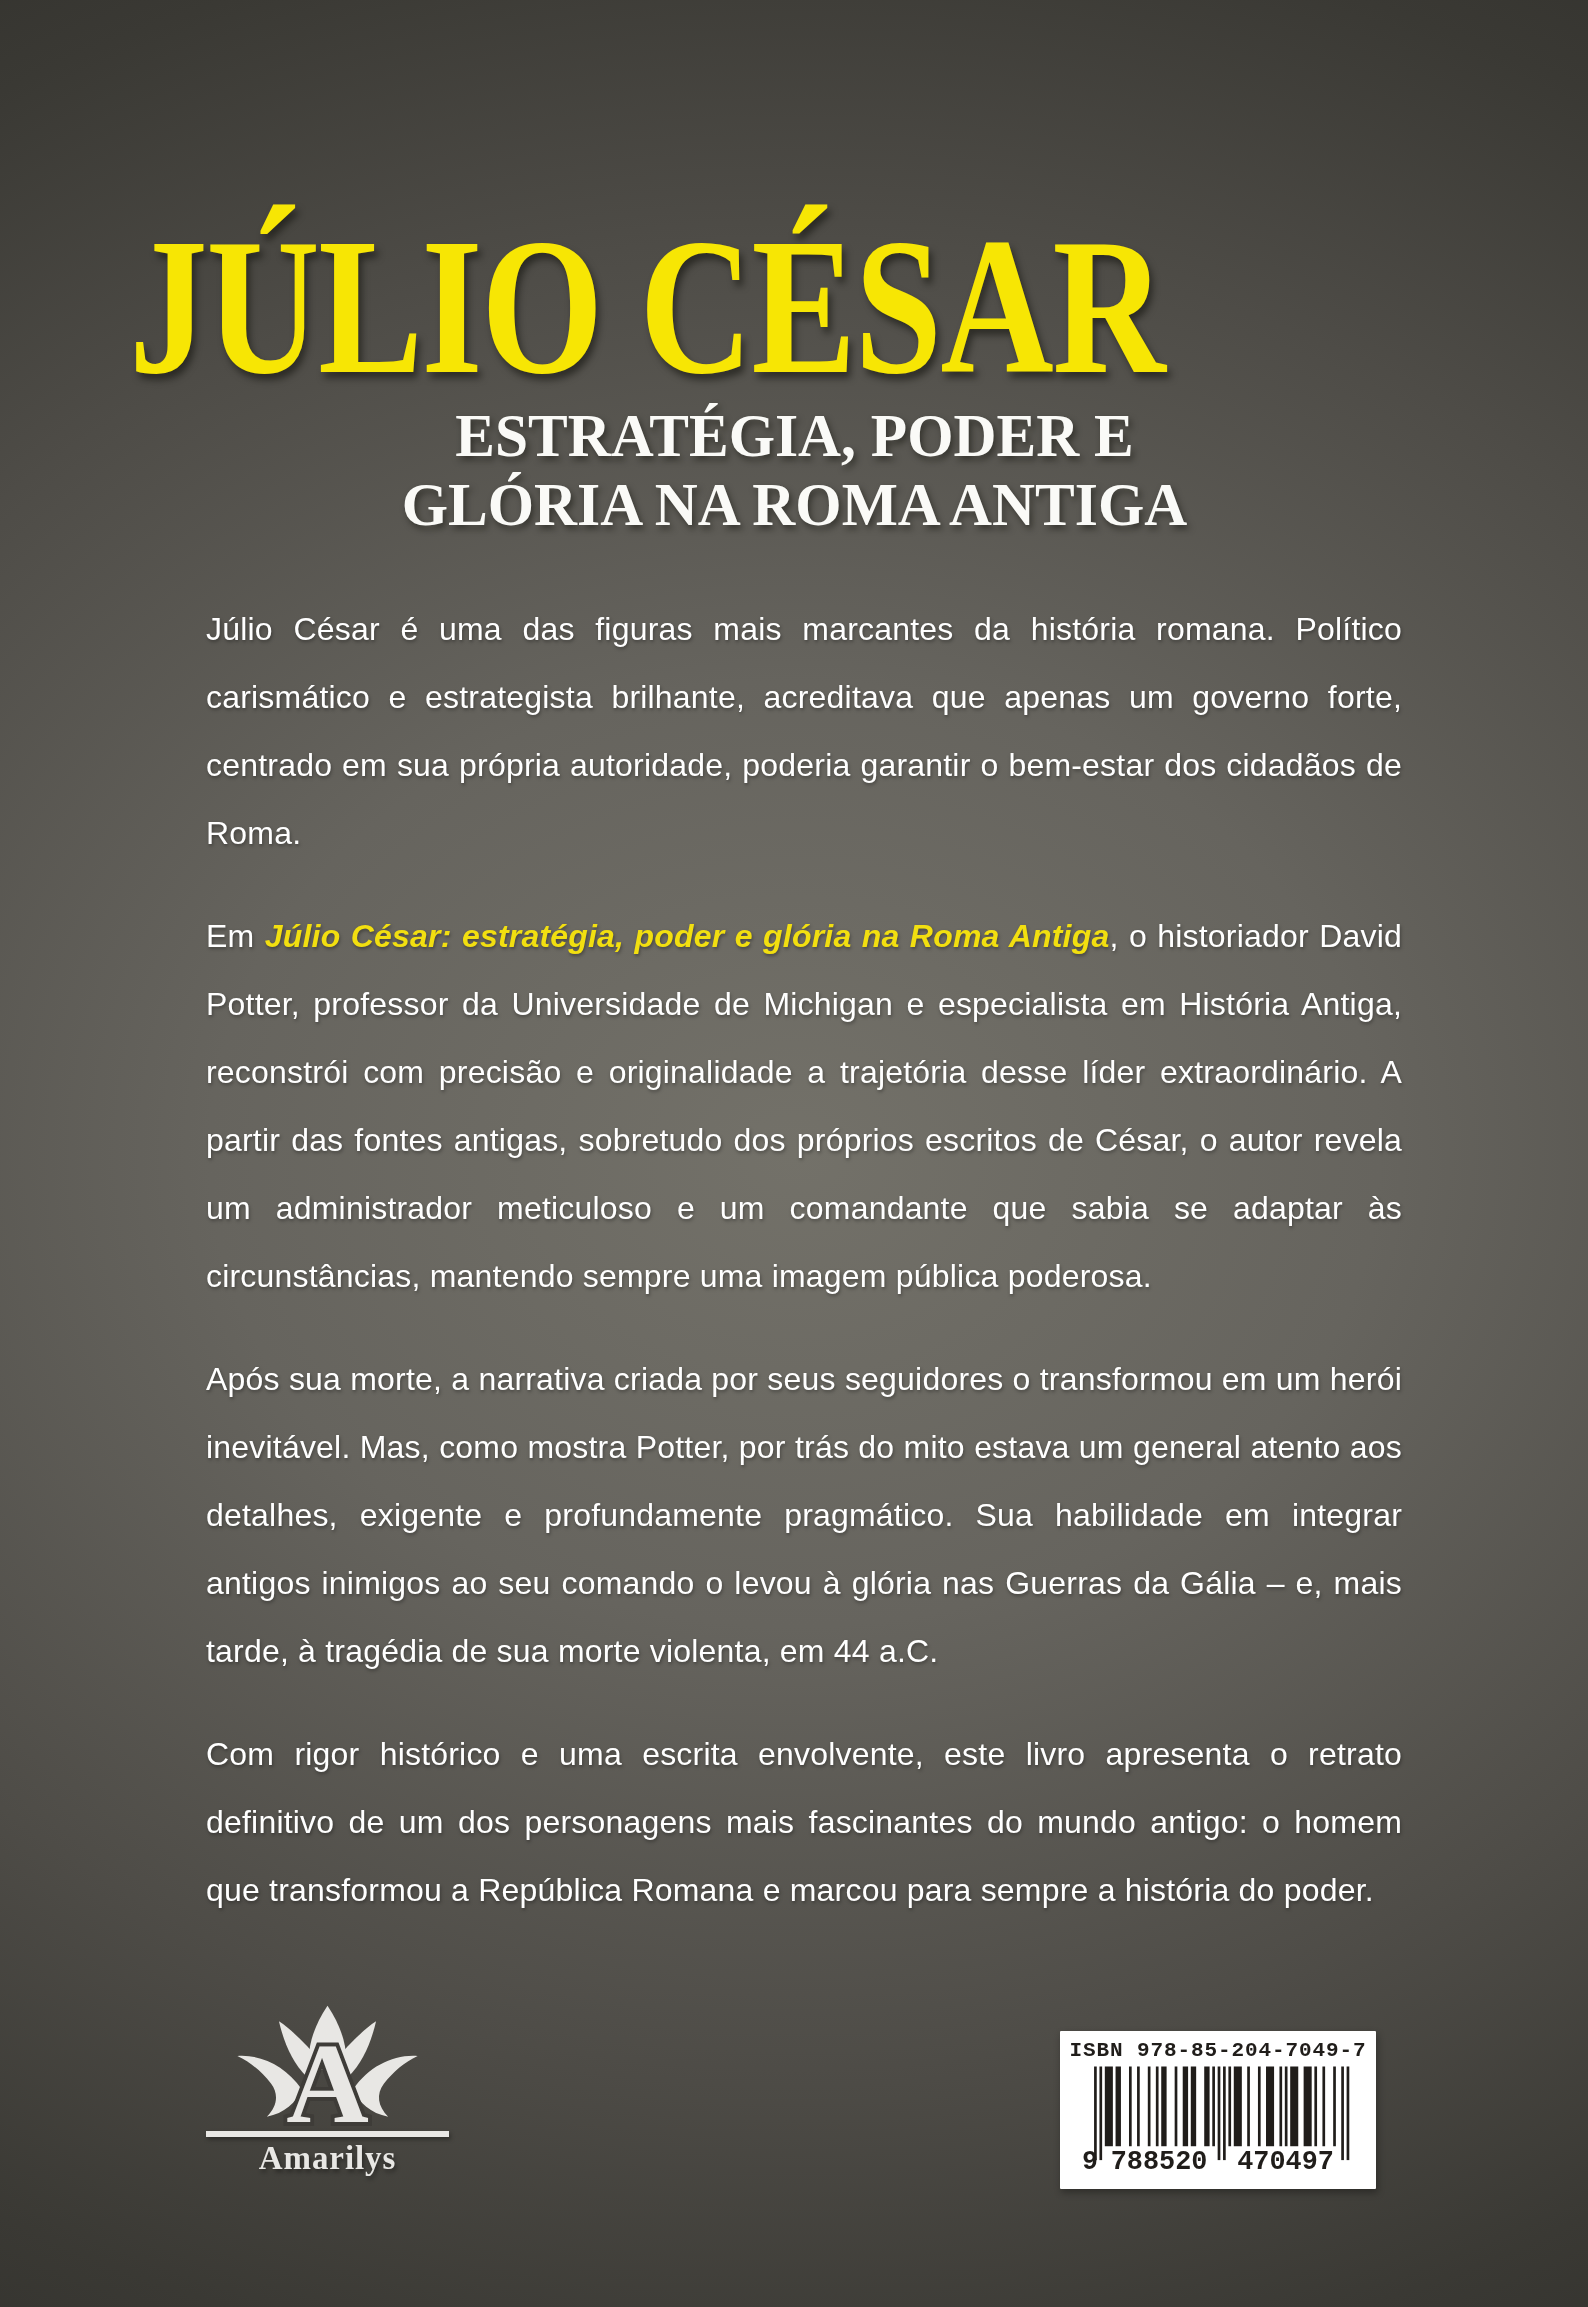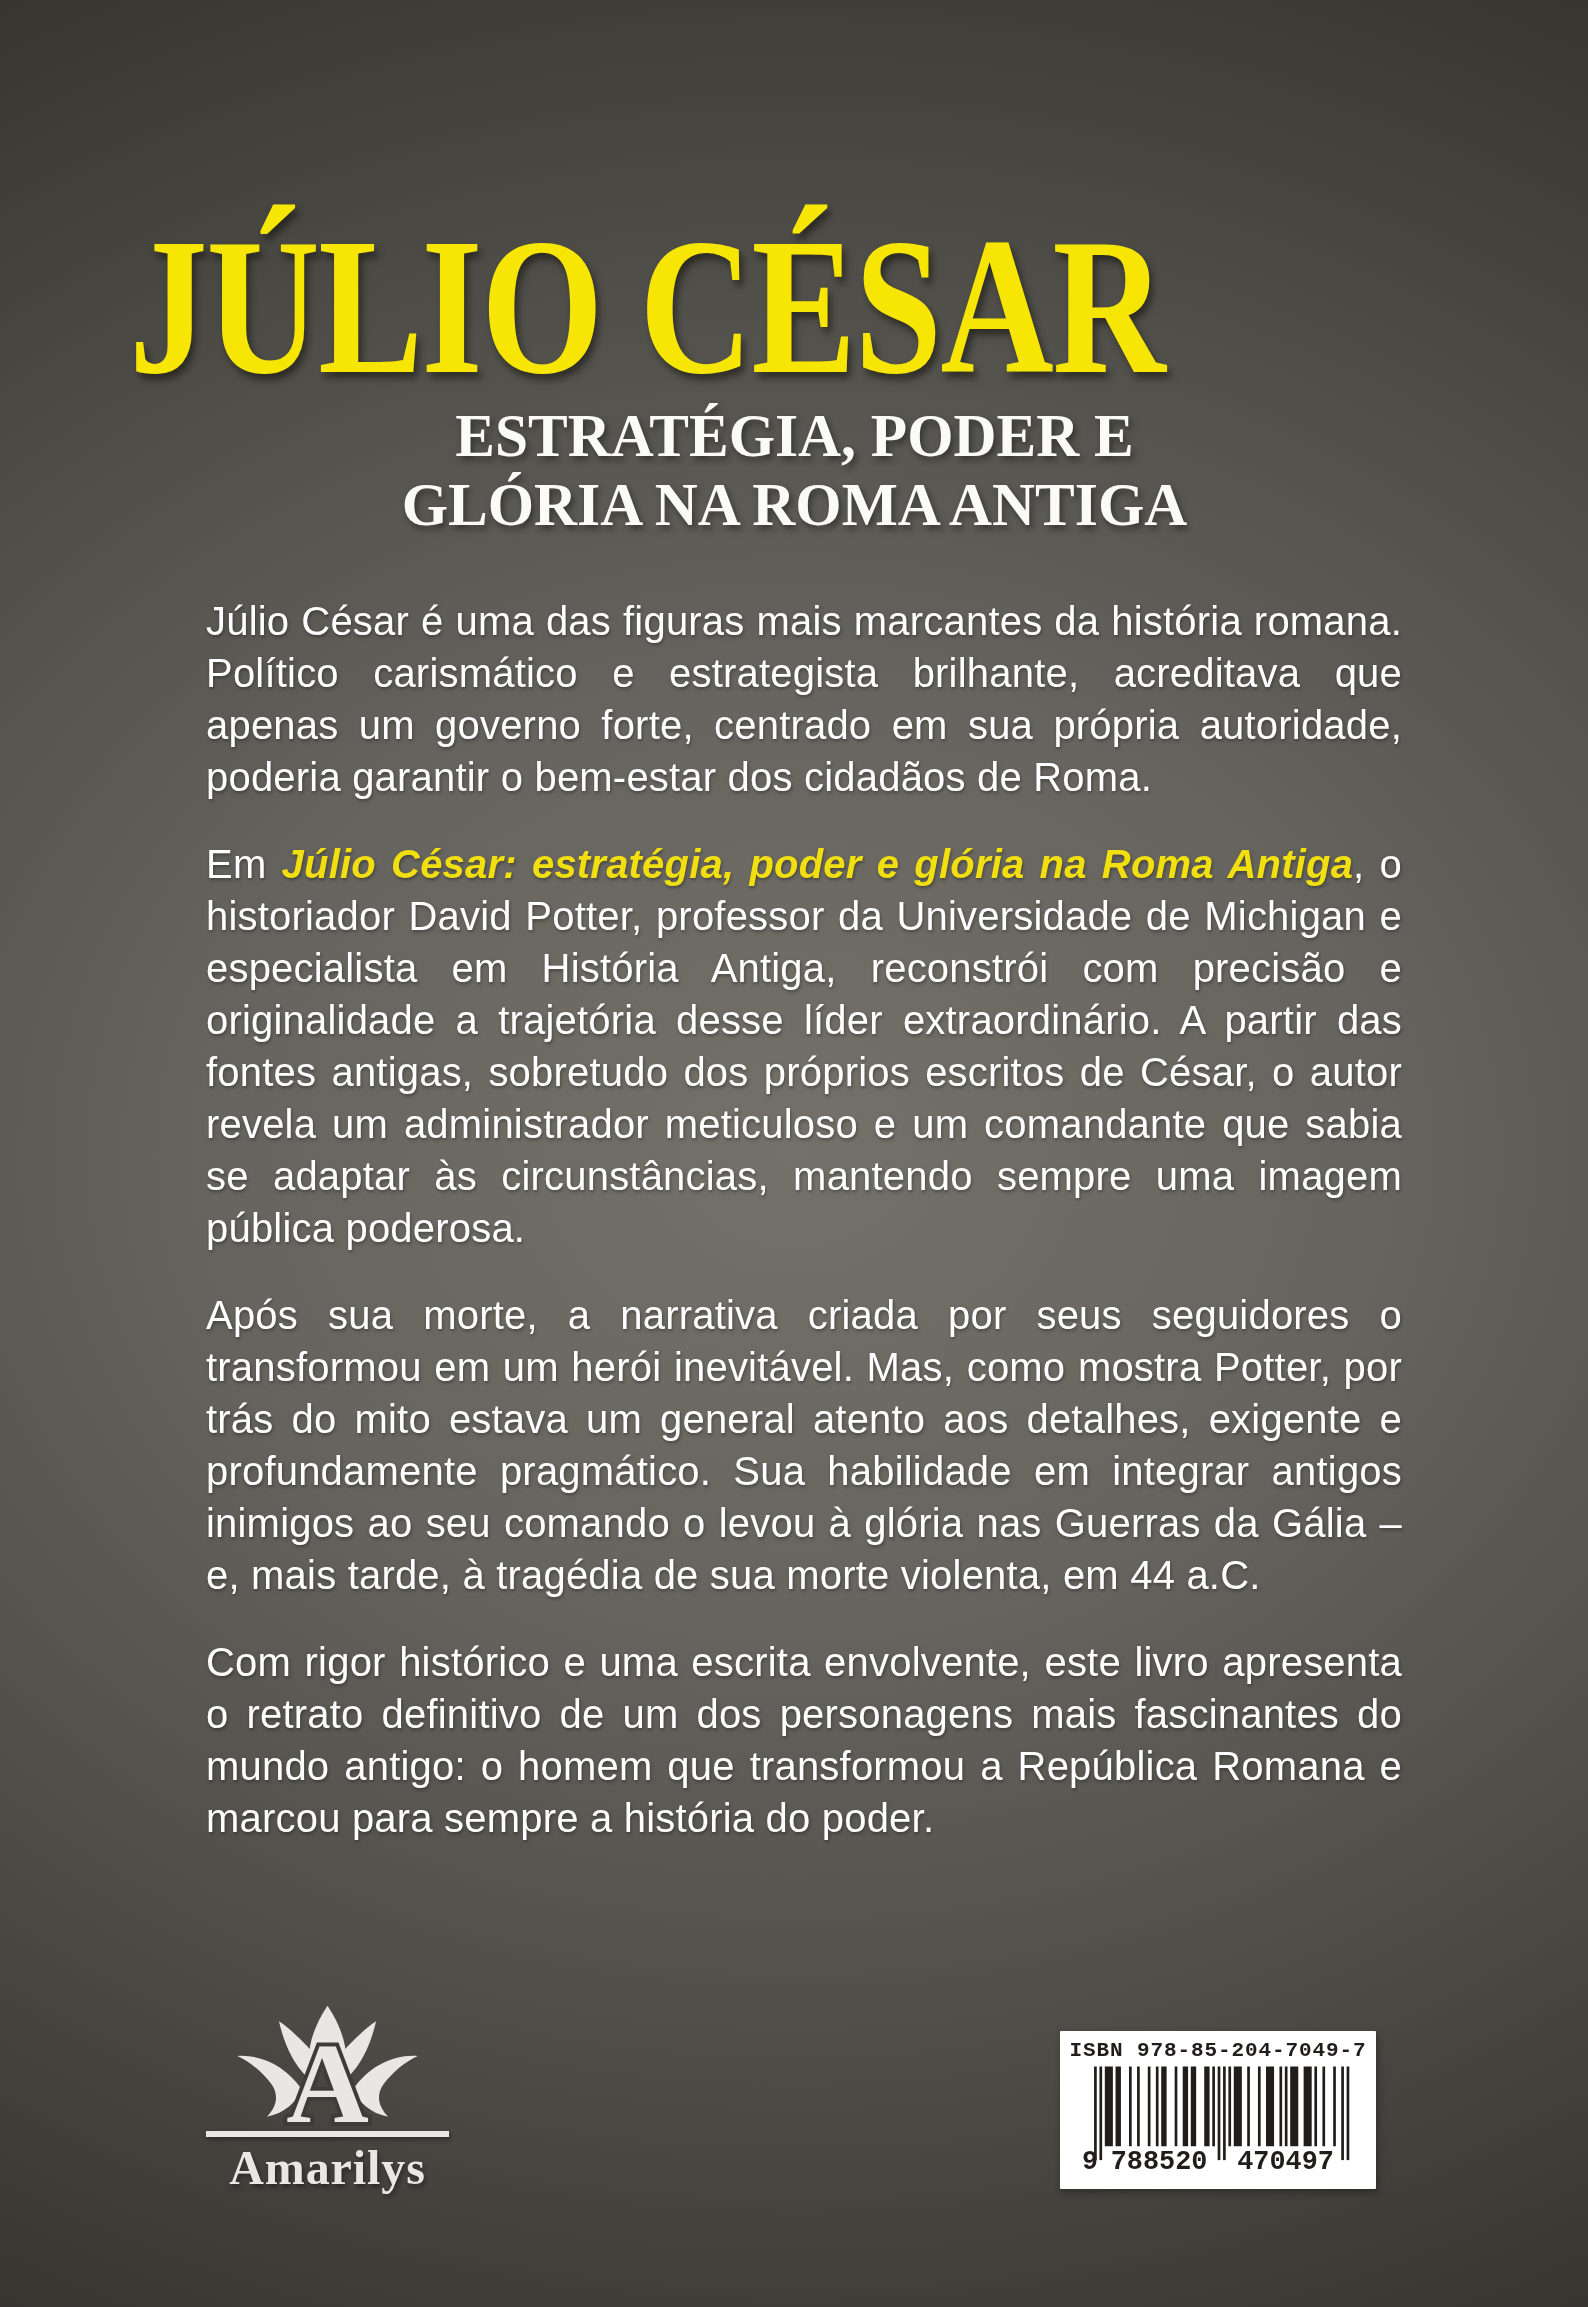--- a/index.html
+++ b/index.html
@@ -38,22 +38,22 @@
     font-size:62px;
     line-height:69px;
     letter-spacing:0px;
     text-shadow:2.6px 4.3px 7px rgba(15,15,10,0.5);
   }
   .subtitle .sub-line{display:block;transform:scaleX(0.96);transform-origin:50% 50%;white-space:nowrap;}
   .body-copy{
     position:absolute;
     left:206px;top:595px;width:1196px;
     color:#FFFFFF;
-    font-size:40px;
-    line-height:52px;
+    font-size:32px;
+    line-height:68px;
     text-align:justify;
     letter-spacing:0.2px;
     text-shadow:0.9px 1.7px 3.5px rgba(0,0,0,0.35);
   }
   .body-copy p{margin:0 0 35px 0;}
   .hl{
     color:#F2DF10;
     font-weight:700;
     font-style:italic;
   }
@@ -64,21 +64,21 @@
     color:#E8E7E4;
   }
   .logo svg{display:block;margin:0 auto;}
   .logo-rule{
     width:243px;height:6px;background:#E8E7E4;margin:-3.5px auto 3.5px auto;
     box-shadow:1.7px 2.6px 4.3px rgba(0,0,0,0.35);
   }
   .logo-word{
     font-family:"Liberation Serif", serif;
     font-weight:700;
-    font-size:48px;
+    font-size:33px;
     letter-spacing:0.9px;
     text-shadow:1.7px 2.6px 4.3px rgba(0,0,0,0.4);
   }
   
   .barcode{
     position:absolute;left:1060px;top:2031px;width:316px;height:158px;
     background:#FFFFFF;border-radius:1px;
     box-shadow:1.7px 3.5px 7px rgba(0,0,0,0.3);
     text-align:center;
     padding:0;box-sizing:border-box;

